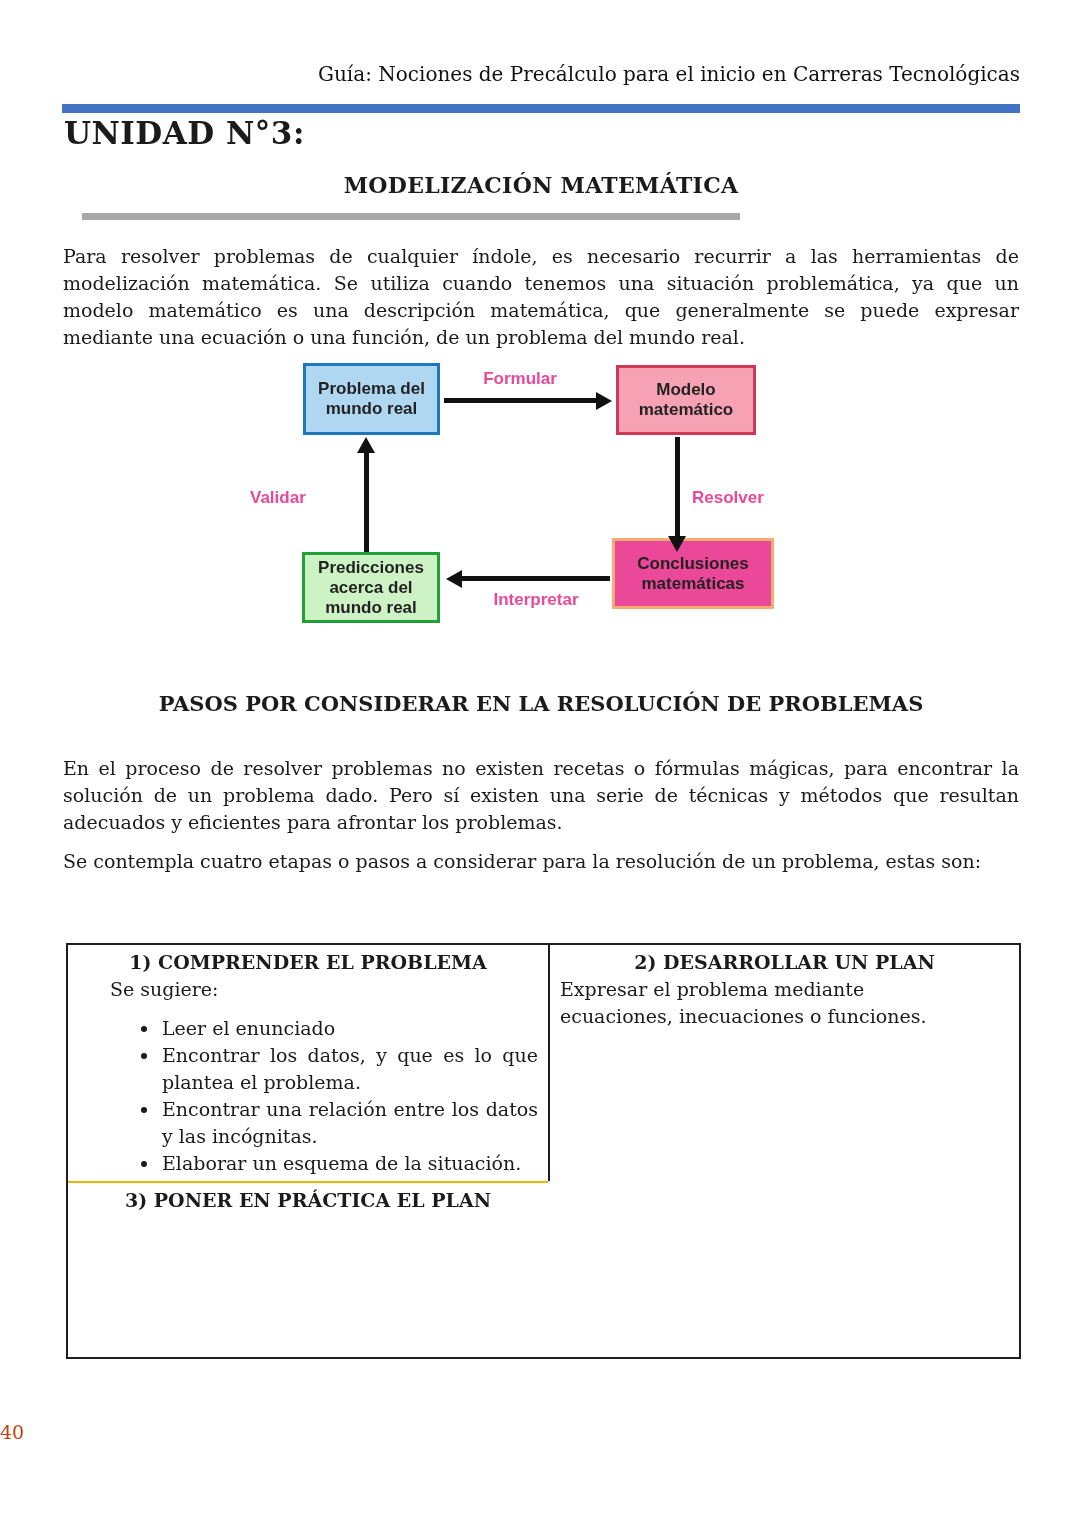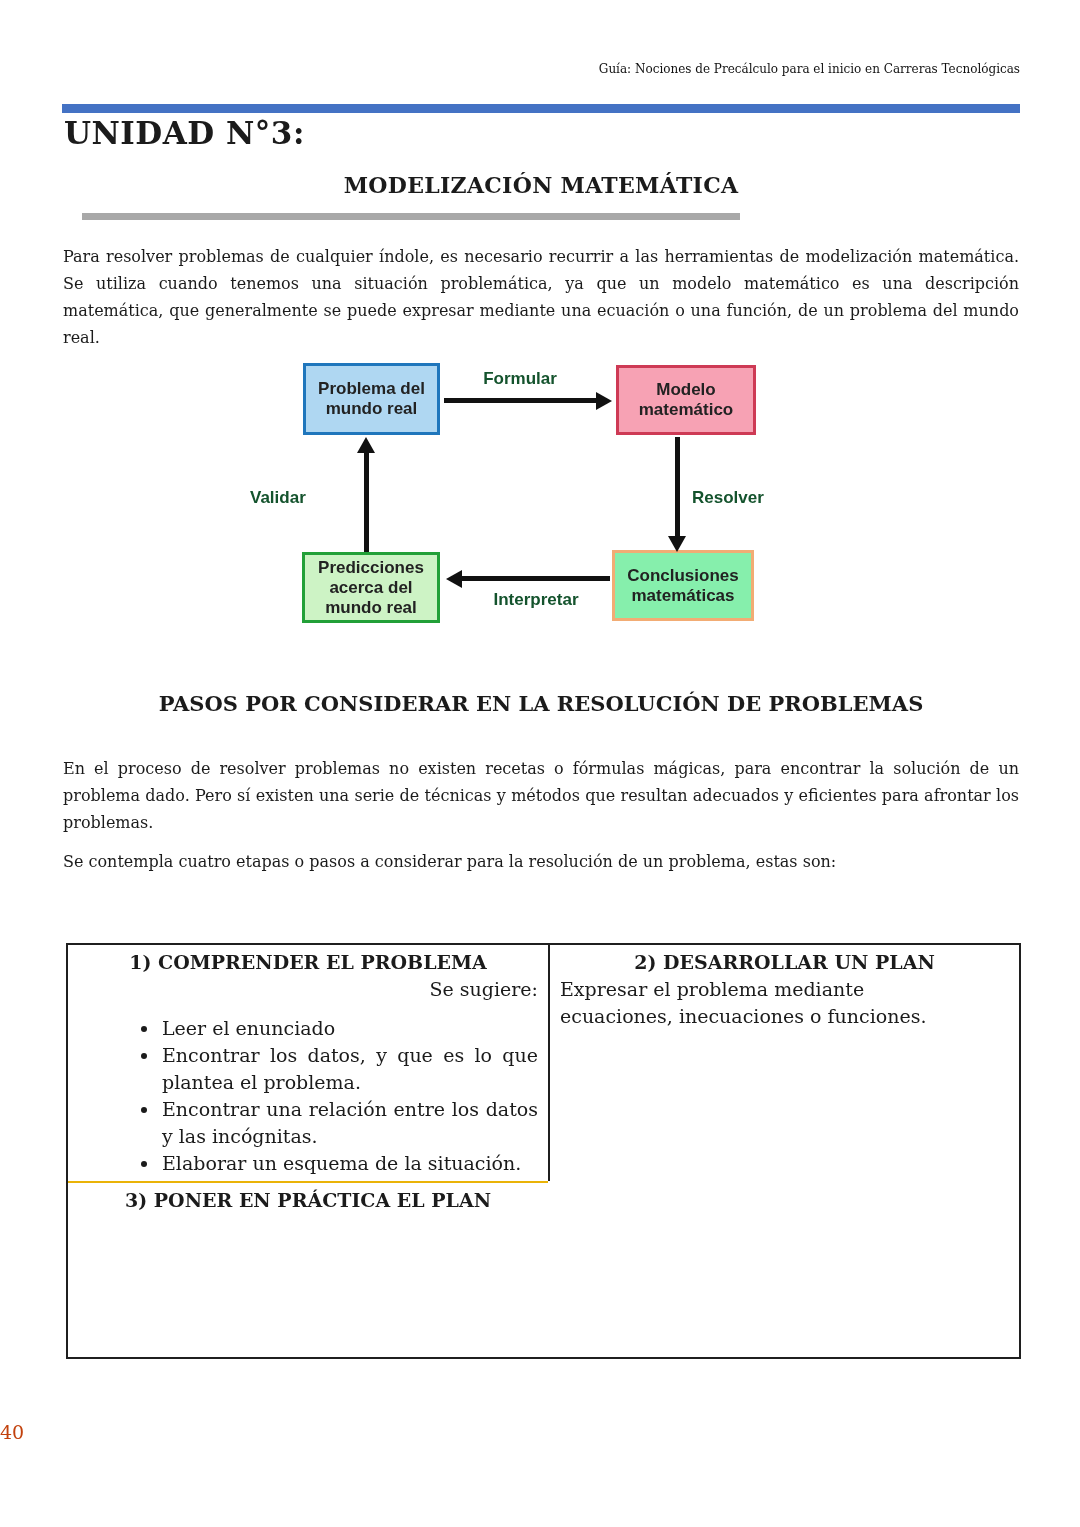--- a/index.html
+++ b/index.html
@@ -1,60 +1,60 @@
 <!DOCTYPE html>
 <html><head>
 <meta charset="utf-8">
 <style>
   html,body{margin:0;padding:0;background:#ffffff;}
   .page{position:relative;width:1080px;height:1527px;background:#ffffff;
         font-family:"DejaVu Serif","Liberation Serif",serif;color:#1b1b1b;overflow:hidden;}
   
   .header-line{position:absolute;top:62px;left:62px;width:958px;text-align:right;
-               font-size:12px;color:#111;}
+               font-size:20px;color:#111;}
   .accent-bar{position:absolute;top:104px;left:62px;width:958px;height:9px;background:#4472C4;}
   .unit-title{position:absolute;top:115px;left:64px;font-size:31px;font-weight:700;letter-spacing:.5px;}
   .section-title{position:absolute;top:172px;left:62px;width:958px;text-align:center;
                  font-size:22px;font-weight:700;letter-spacing:.3px;}
   .section-rule{position:absolute;top:213px;left:82px;width:658px;height:7px;background:#A8A8A8;}
   
-  .para{position:absolute;left:63px;width:956px;text-align:justify;font-size:16px;line-height:27px;}
+  .para{position:absolute;left:63px;width:956px;text-align:justify;font-size:19px;line-height:27px;}
   .intro{top:243px;}
   .steps-p1{top:755px;}
   .steps-p2{top:848px;}
   .steps-heading{position:absolute;top:691px;left:62px;width:958px;text-align:center;
                  font-size:21px;font-weight:700;}
   
   .diagram{position:absolute;top:358px;left:0;width:1080px;height:280px;
            font-family:"Liberation Sans","DejaVu Sans",sans-serif;}
   .dbox{position:absolute;box-sizing:border-box;display:flex;align-items:center;justify-content:center;
         text-align:center;font-size:17px;font-weight:700;color:#222;line-height:20px;white-space:pre-line;}
   .box-problema{left:303px;top:5px;width:137px;height:72px;background:#AFD7F2;border:3px solid #1F76BC;}
   .box-modelo{left:616px;top:7px;width:140px;height:70px;background:#F7A2B4;border:3px solid #CE3A55;}
   .box-predicciones{left:302px;top:194px;width:138px;height:71px;background:#CDF3C5;border:3px solid #22A038;}
-  .box-conclusiones{left:612px;top:192px;width:142px;height:71px;background:#86efac;border:3px solid #F2AC74;}
+  .box-conclusiones{left:612px;top:180px;width:162px;height:71px;background:#ec4899;border:3px solid #F2AC74;}
   .shaft{position:absolute;background:#111;}
   .head{position:absolute;width:0;height:0;}
   .head-right{border-left:16px solid #111;border-top:9px solid transparent;border-bottom:9px solid transparent;}
   .head-left{border-right:16px solid #111;border-top:9px solid transparent;border-bottom:9px solid transparent;}
   .head-up{border-bottom:16px solid #111;border-left:9px solid transparent;border-right:9px solid transparent;}
   .head-down{border-top:16px solid #111;border-left:9px solid transparent;border-right:9px solid transparent;}
-  .dlabel{position:absolute;font-size:17px;font-weight:700;color:#14532d;}
+  .dlabel{position:absolute;font-size:17px;font-weight:700;color:#ec4899;}
   .lbl-formular{left:444px;top:11px;width:152px;text-align:center;}
   .lbl-validar{left:250px;top:130px;width:104px;text-align:left;}
   .lbl-resolver{left:692px;top:130px;width:110px;text-align:left;}
   .lbl-interpretar{left:452px;top:232px;width:168px;text-align:center;}
   
   .steps-table{position:absolute;top:943px;left:66px;width:951px;border:2px solid #1f1f1f;
                display:grid;grid-template-columns:480px auto;grid-template-rows:minmax(236px,auto) minmax(176px,auto);}
   .cell{box-sizing:border-box;font-size:19px;line-height:27px;padding:4px 10px 4px 10px;}
   .cell-r{border-left:2px solid #1f1f1f;}
   .cell-b{border-top:2px solid #eab308;}
   .cell-title{text-align:center;font-weight:700;}
-  .cell-sub{margin-left:32px;text-align:right;}
+  .cell-sub{margin-left:32px;}
   .cell ul{margin:12px 0 0 56px;padding-left:26px;text-align:justify;}
   .cell li{padding-left:2px;}
   .cell-body{white-space:pre-line;}
   
   .page-num{position:absolute;top:1421px;left:0;width:1080px;text-align:left;
             font-size:19px;color:#c2410c;}
 </style>
 </head>
 <body>
 

